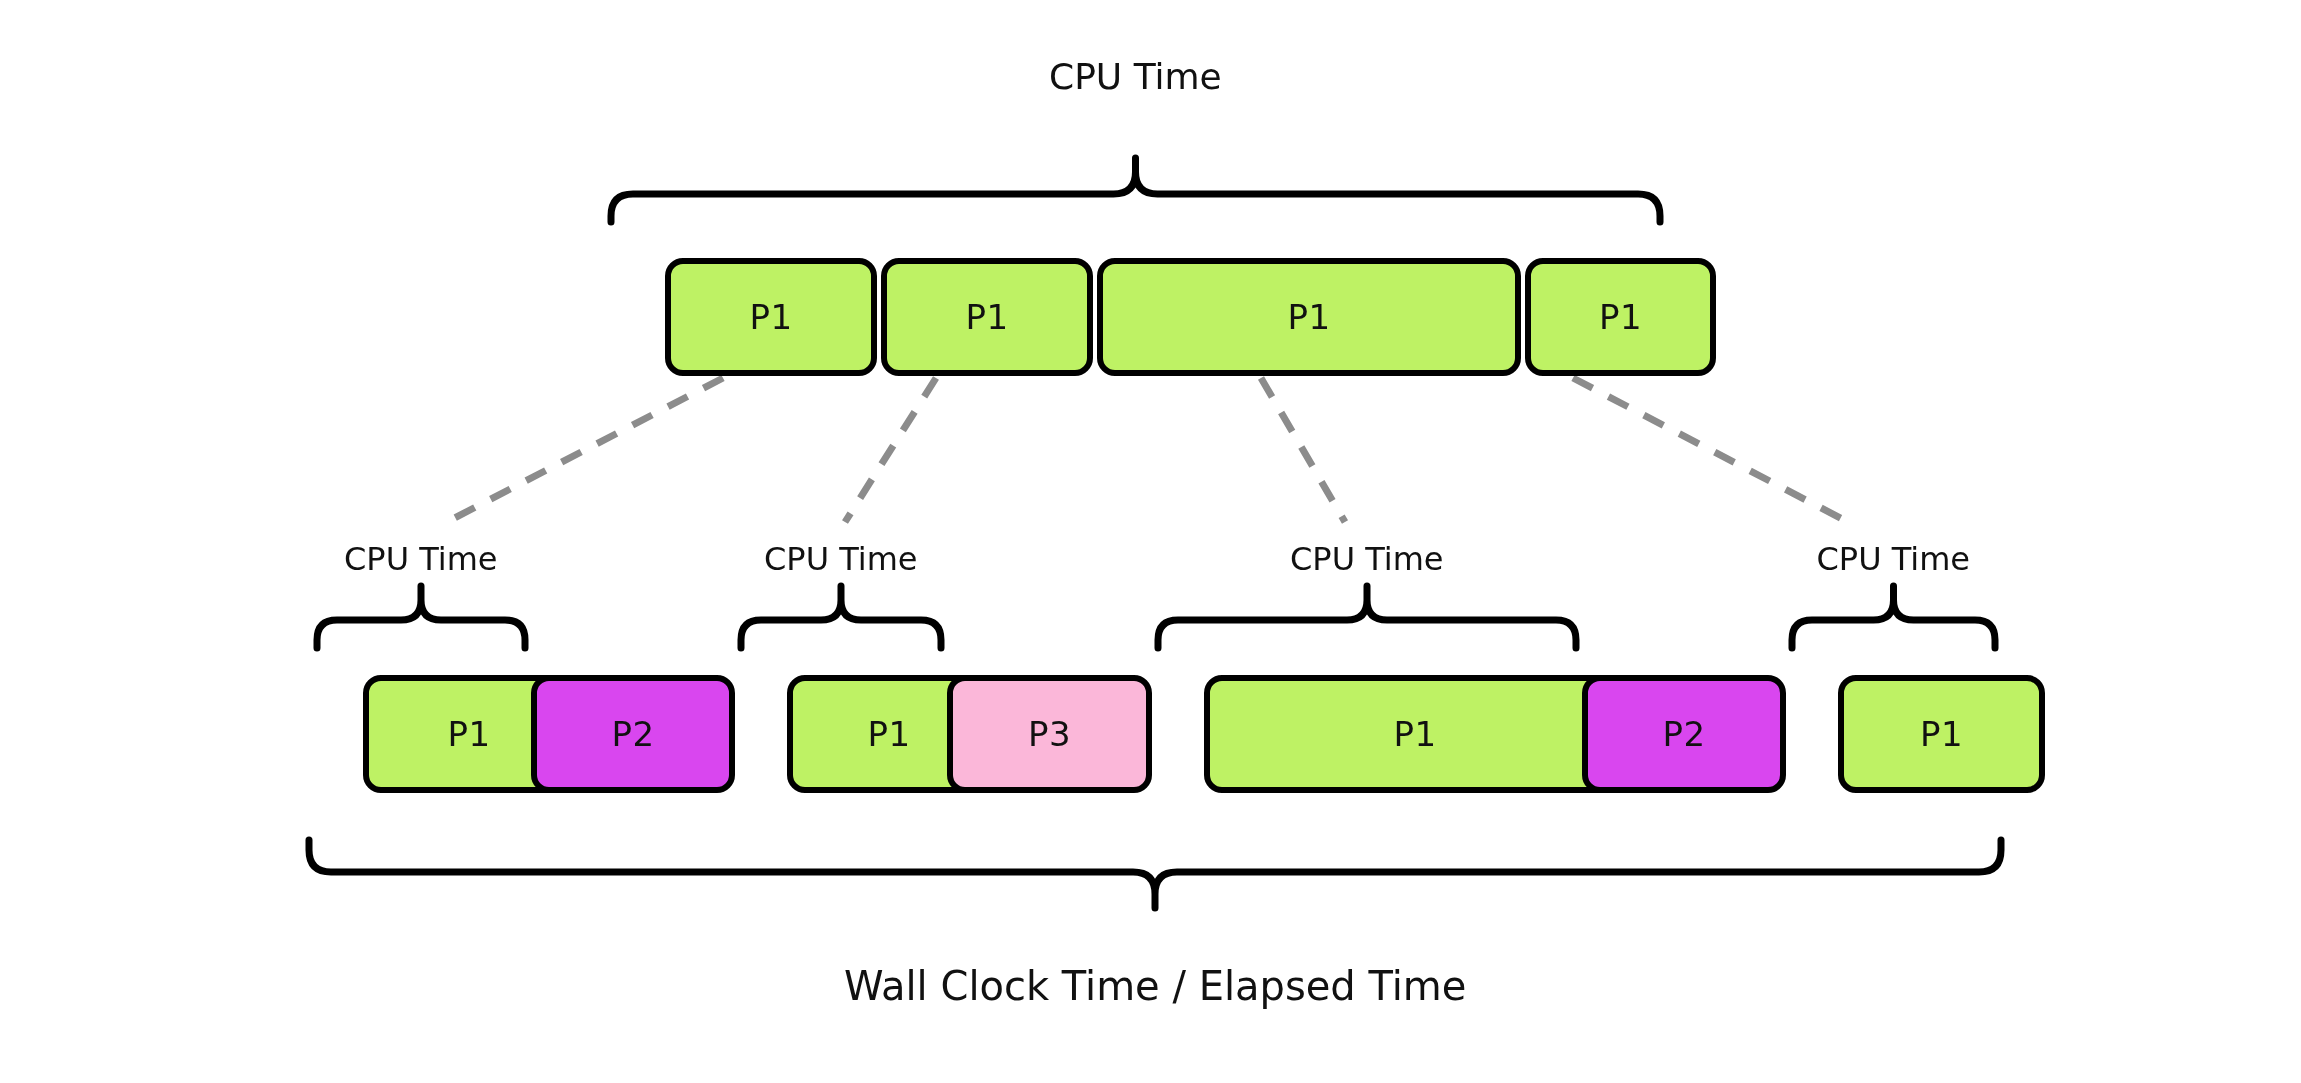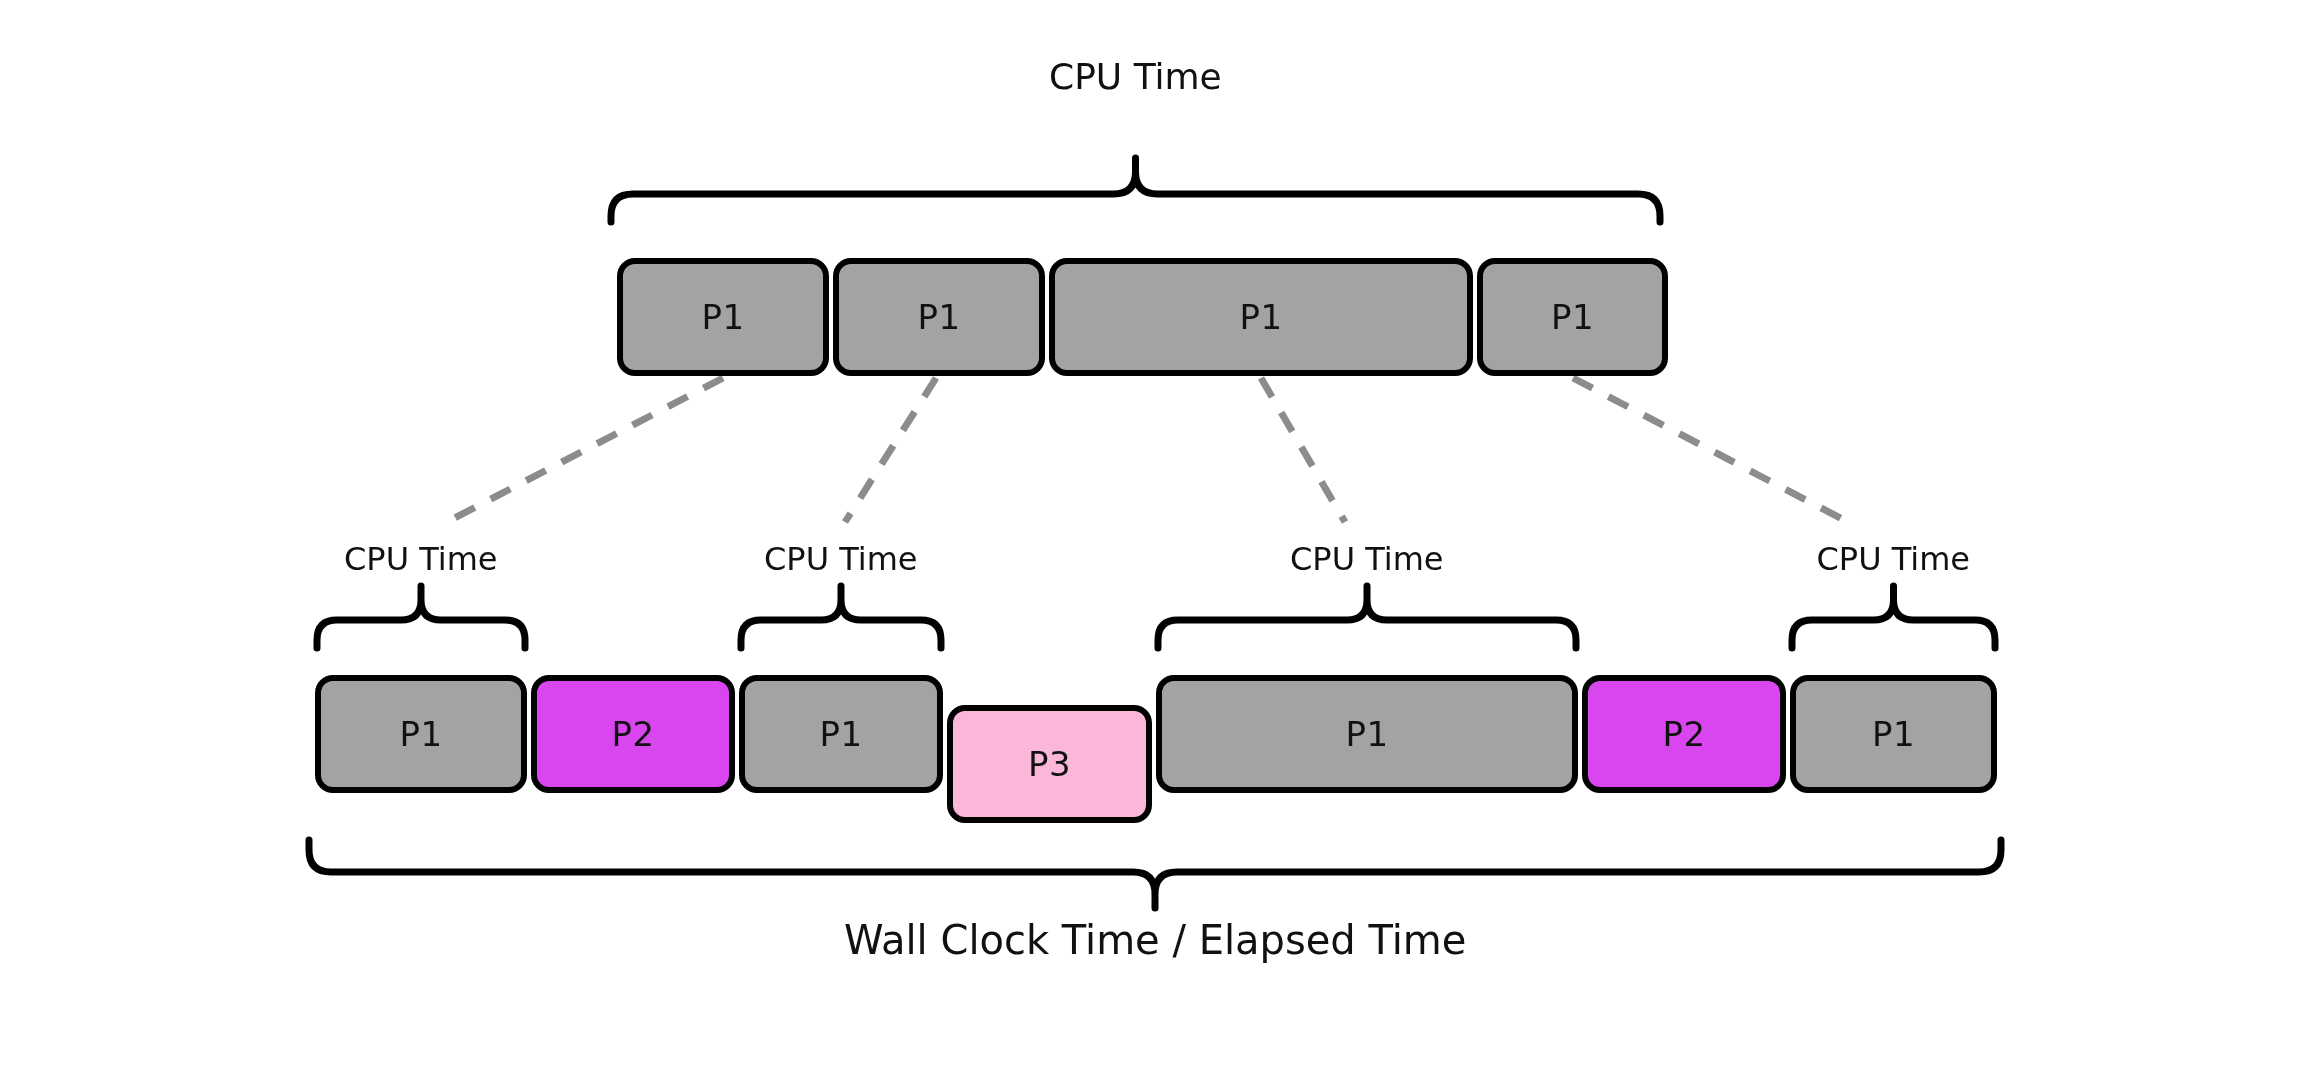--- a/index.html
+++ b/index.html
@@ -32,21 +32,21 @@
     border-radius: 18px;
     display: flex;
     align-items: center;
     justify-content: center;
     font-family: "DejaVu Sans", sans-serif;
     font-size: 34px;
     color: #111111;
     letter-spacing: 0.5px;
     user-select: none;
   }
-  .blk.proc-p1 { background: #a3a3a3; }
+  .blk.proc-p1 { background: #bef264; margin-left: 48px; }
   .blk.proc-p2 { background: #d946ef; }
   .blk.proc-p3 { background: #FBB7D9; }
   .caption {
     position: absolute;
     font-family: "DejaVu Sans", sans-serif;
     color: #111111;
     white-space: nowrap;
     user-select: none;
     text-align: center;
   }
@@ -109,29 +109,29 @@
   <div id="bottom-row">
       <div class="blk proc-p1" style="left: 315px; top: 675px; width: 212px; height: 118px;">
         <span>P1</span>
       </div>
       <div class="blk proc-p2" style="left: 531px; top: 675px; width: 204px; height: 118px;">
         <span>P2</span>
       </div>
       <div class="blk proc-p1" style="left: 739px; top: 675px; width: 204px; height: 118px;">
         <span>P1</span>
       </div>
-      <div class="blk proc-p3" style="left: 947px; top: 675px; width: 205px; height: 118px; margin-top: 30px;">
+      <div class="blk proc-p3" style="left: 947px; top: 675px; width: 205px; height: 118px;">
         <span>P3</span>
       </div>
       <div class="blk proc-p1" style="left: 1156px; top: 675px; width: 422px; height: 118px;">
         <span>P1</span>
       </div>
       <div class="blk proc-p2" style="left: 1582px; top: 675px; width: 204px; height: 118px;">
         <span>P2</span>
       </div>
       <div class="blk proc-p1" style="left: 1790px; top: 675px; width: 207px; height: 118px;">
         <span>P1</span>
       </div>
     </div>
 
-  <div class="caption bottom-title" id="bottom-title" style="left: 844px; top: 917px;">Wall Clock Time / Elapsed Time</div>
+  <div class="caption bottom-title" id="bottom-title" style="left: 844px; top: 963px;">Wall Clock Time / Elapsed Time</div>
 
 </div>
 
 </body></html>

